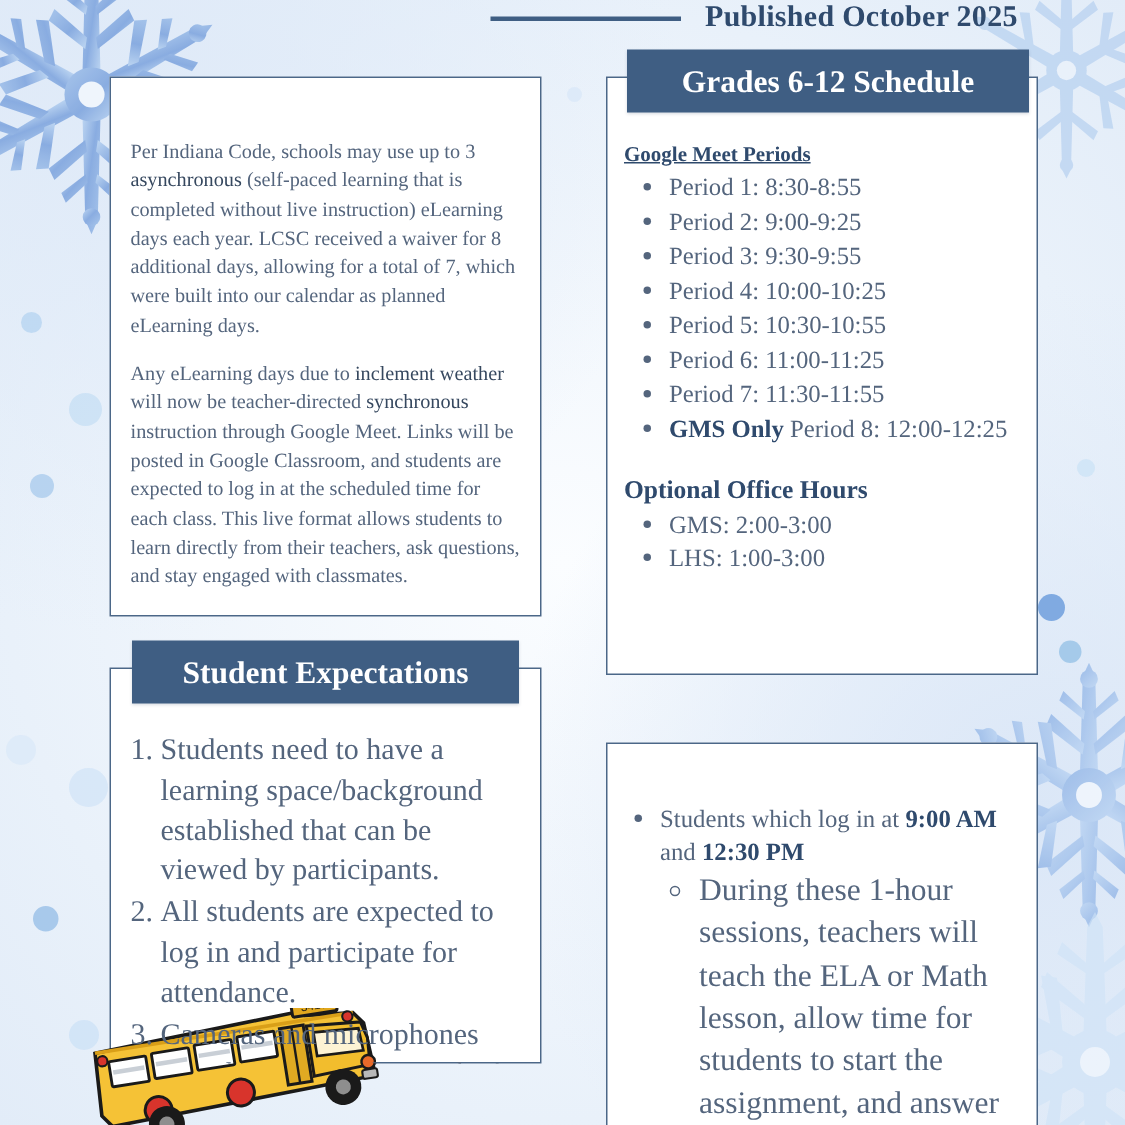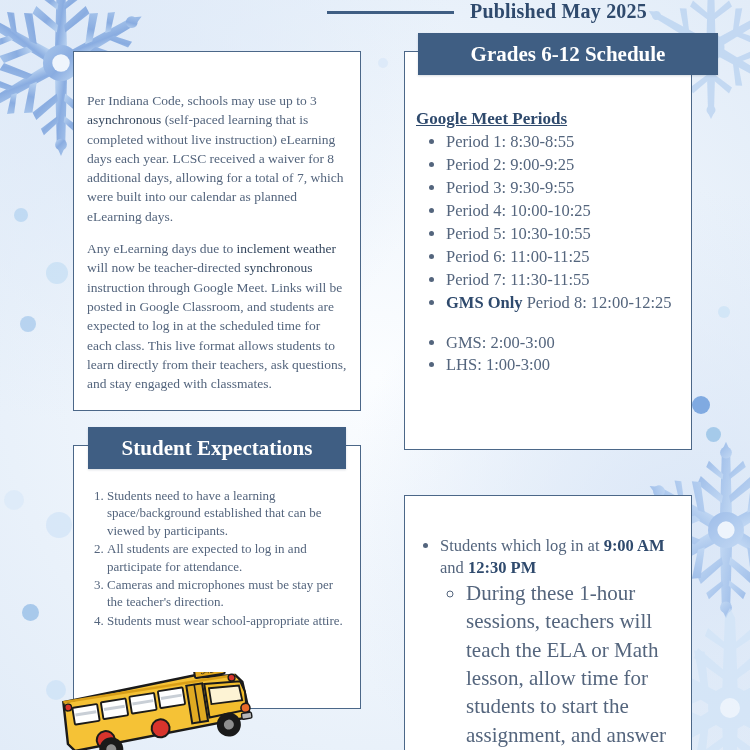--- a/index.html
+++ b/index.html
@@ -54,35 +54,35 @@
     color:#4a5a70;
     z-index:2;
     overflow:hidden;
   }
 
   
   .para{font-size:13.5px;line-height:1.43;margin:0 0 13px 0;color:#54657d;}
   .para b{color:#36485f;font-weight:normal;}
 
   .sub{
-    font-size:17px;font-weight:bold;color:#2f4a6d;
-    text-decoration:underline;margin:18px 0 2px 0;
+    font-size:14px;font-weight:bold;color:#2f4a6d;
+    text-decoration:underline;margin:5px 0 2px 0;
   }
   .sub-plain{
     font-size:17px;font-weight:bold;color:#2f4a6d;
     margin:2px 0 2px 0;
   }
   ul.bul{margin:0 0 0 0;padding-left:30px;list-style:disc;}
   ul.bul>li{font-size:16.5px;line-height:1.33;color:#54657d;margin:0 0 1px 0;}
   ul.bul>li b{color:#2f4a6d;font-weight:bold;}
   ul.sub-bul{margin:0;padding-left:26px;list-style:circle;}
   ul.sub-bul>li{font-size:21px;line-height:1.35;color:#54657d;}
 
   ol.num{margin:0;padding-left:26px;}
-  ol.num>li{font-size:13px;line-height:1.34;color:#54657d;margin-bottom:1px;}
+  ol.num>li{font-size:20px;line-height:1.34;color:#54657d;margin-bottom:1px;}
 
   .spacer{height:17px;}
 
   
   #bus{position:absolute;left:40px;top:672px;width:230px;height:80px;}
 </style>
 </head>
 <body>
 
 <div id="poster">
@@ -183,50 +183,51 @@
   <div class="dot" style="left:4px;top:490px;width:20px;height:20px;background:#ddeaf8;opacity:.9;"></div>
   <div class="dot" style="left:46px;top:512px;width:26px;height:26px;background:#d3e5f7;opacity:.8;"></div>
   <div class="dot" style="left:22px;top:604px;width:17px;height:17px;background:#86b3e4;opacity:.65;"></div>
   <div class="dot" style="left:46px;top:680px;width:20px;height:20px;background:#cfe3f7;opacity:.85;"></div>
   <div class="dot" style="left:692px;top:396px;width:18px;height:18px;background:#6f9fdd;opacity:.85;"></div>
   <div class="dot" style="left:706px;top:427px;width:15px;height:15px;background:#96c2e6;opacity:.8;"></div>
   <div class="dot" style="left:718px;top:306px;width:12px;height:12px;background:#cfe4f6;opacity:.9;"></div>
   <div class="dot" style="left:378px;top:58px;width:10px;height:10px;background:#dce9f8;opacity:.9;"></div>
 
   <div id="hdr-rule"></div>
-  <div id="published">Published May 2025</div>
+  <div id="published">Published October 2025</div>
 
   <div class="card" style="left:73px;top:33px;width:288px;height:378px;">
     <div class="card-box"></div>
     <div class="card-body" style="top:54px;">
       <p class="para">
         <span>Per Indiana Code, schools may use up to 3 </span><b>asynchronous</b><span> (self-paced learning that is completed without live instruction) eLearning days each year. LCSC received a waiver for 8 additional days, allowing for a total of 7, which were built into our calendar as planned eLearning days.</span>
       </p>
       <p class="para">
         <span>Any eLearning days due to </span><b>inclement weather</b><span> will now be teacher-directed </span><b>synchronous</b><span> instruction through Google Meet. Links will be posted in Google Classroom, and students are expected to log in at the scheduled time for each class. This live format allows students to learn directly from their teachers, ask questions, and stay engaged with classmates.</span>
       </p>
     </div>
   </div>
 
   <div class="card" style="left:404px;top:33px;width:288px;height:417px;">
     <div class="card-box"></div>
-    <div class="card-title" style="left:14px;width:300px;">Grades 6-12 Schedule</div>
+    <div class="card-title" style="left:14px;width:268px;">Grades 6-12 Schedule</div>
     <div class="card-body" style="top:54px;padding-left:12px;">
       <div class="sub">Google Meet Periods</div>
       <ul class="bul">
         <li><span>Period 1: 8:30-8:55</span></li>
         <li><span>Period 2: 9:00-9:25</span></li>
         <li><span>Period 3: 9:30-9:55</span></li>
         <li><span>Period 4: 10:00-10:25</span></li>
         <li><span>Period 5: 10:30-10:55</span></li>
         <li><span>Period 6: 11:00-11:25</span></li>
         <li><span>Period 7: 11:30-11:55</span></li>
         <li><b>GMS Only</b><span> Period 8: 12:00-12:25</span></li>
       </ul>
       <div class="spacer"></div>
+      <div class="sub-plain">Optional Office Hours</div>
       <ul class="bul">
         <li><span>GMS: 2:00-3:00</span></li>
         <li><span>LHS: 1:00-3:00</span></li>
       </ul>
     </div>
   </div>
 
   <div class="card" style="left:73px;top:427px;width:288px;height:282px;">
     <div class="card-box"></div>
     <div class="card-title" style="left:15px;width:258px;">Student Expectations</div>

